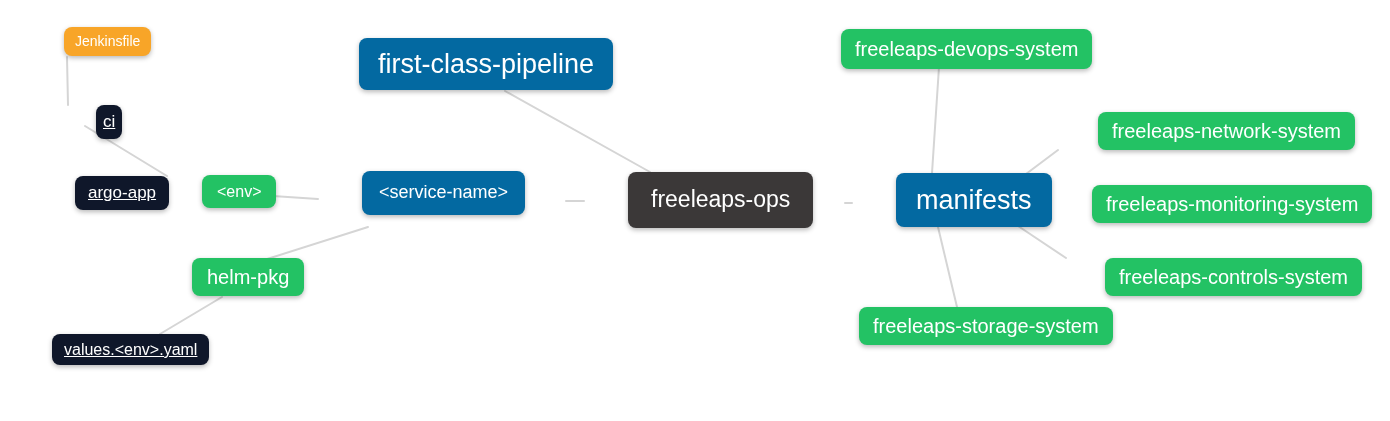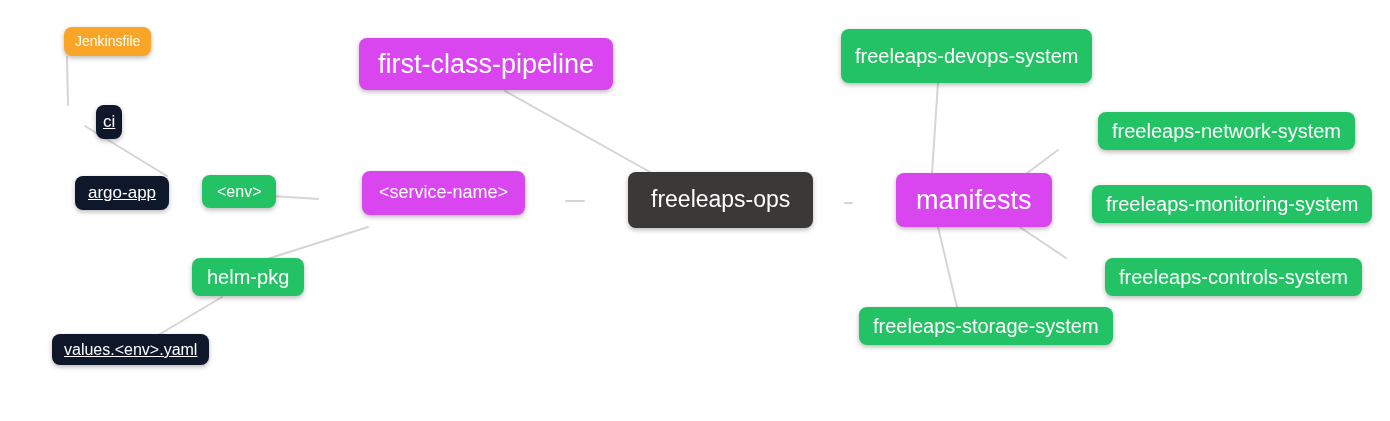--- a/index.html
+++ b/index.html
@@ -18,32 +18,32 @@
     border-radius:8px;
     box-shadow:0 2px 5px rgba(0,0,0,0.28);
     white-space:nowrap;
     line-height:1.2;
     cursor:pointer;
     box-sizing:border-box;
     margin-left:44px;
   }
   
   .lv0{background:#3b3838;}
-  .lv1{background:#d946ef;}
+  .lv1{background:#0369a1;}
   .lv2{background:#23c264;}
   .lv3{background:#0f172a;text-decoration:underline;}
   .lv4{background:#f8a528;}
   
   .n-ops        {left:584px; top:172px; font-size:23px; padding:14px 23px;}
   .n-fcp        {left:315px; top:38px;  font-size:27px; padding:10px 19px;}
   .n-svc        {left:318px; top:171px; font-size:18px; padding:11px 17px;}
   .n-manifests  {left:852px; top:173px; font-size:27px; padding:11px 20px;}
   .n-env        {left:158px; top:175px; font-size:16px; padding:7px 15px;}
   .n-helm       {left:148px; top:258px; font-size:20px; padding:7px 15px;}
-  .n-devops     {left:797px; top:29px;  font-size:20px; padding:15px 14px;}
+  .n-devops     {left:797px; top:29px;  font-size:20px; padding:8px 14px;}
   .n-network    {left:1054px;top:112px; font-size:20px; padding:7px 14px;}
   .n-monitoring {left:1048px;top:185px; font-size:20px; padding:7px 14px;}
   .n-controls   {left:1061px;top:258px; font-size:20px; padding:7px 14px;}
   .n-storage    {left:815px; top:307px; font-size:20px; padding:7px 14px;}
   .n-ci         {left:52px;  top:105px; font-size:17px; padding:7px 7px;}
   .n-argo       {left:31px;  top:176px; font-size:17px; padding:7px 13px;}
   .n-values     {left:8px;   top:334px; font-size:16px; padding:6px 12px;}
   .n-jenkins    {left:20px;  top:27px;  font-size:14px; padding:6px 11px;}
 </style>
 </head>

